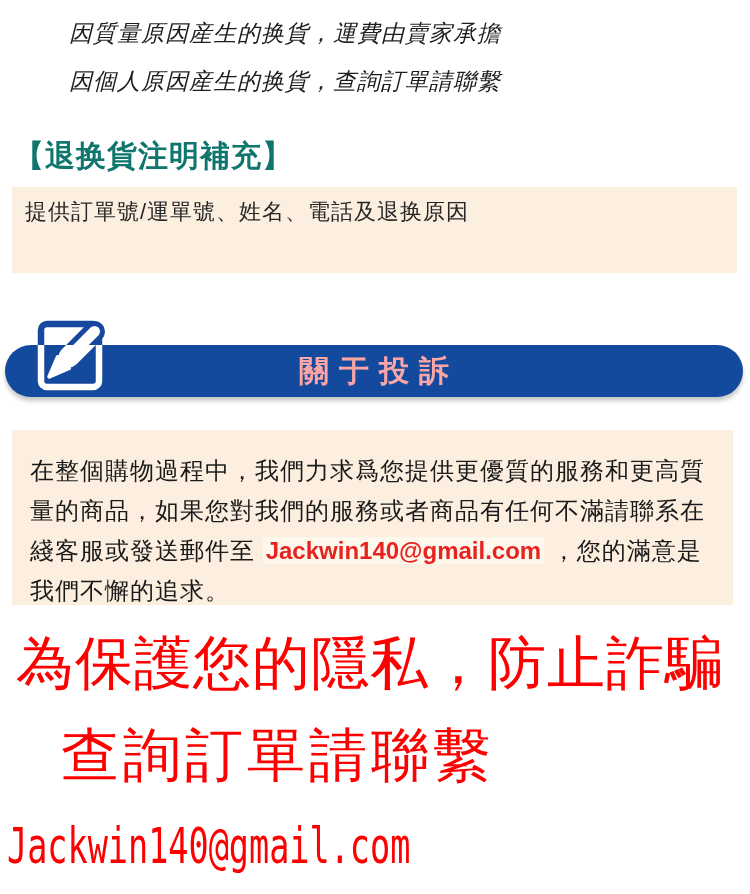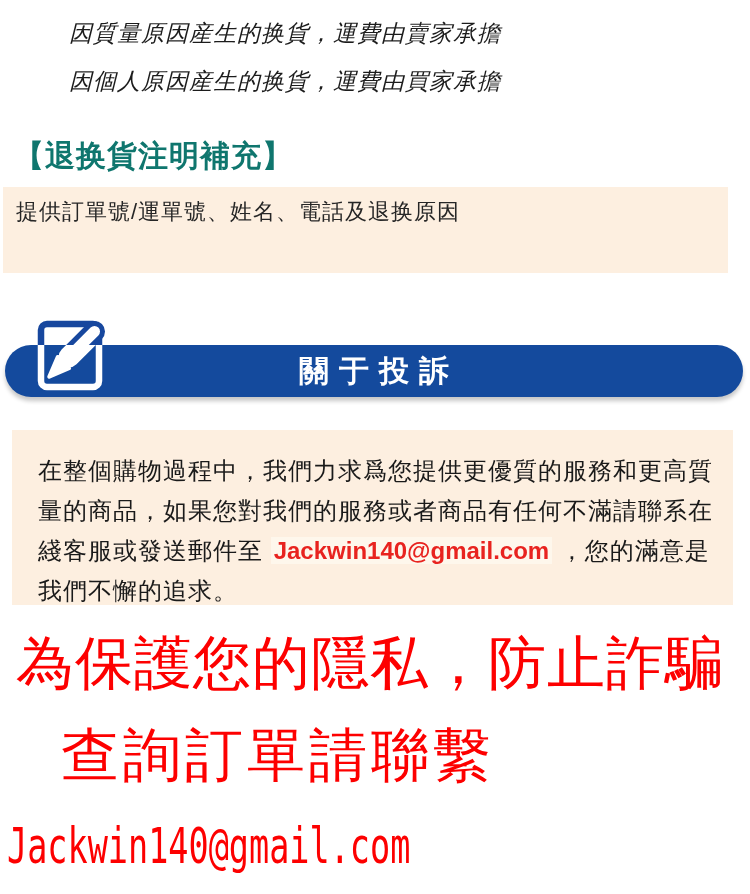--- a/index.html
+++ b/index.html
@@ -24,58 +24,58 @@
   .section-title{
     position:absolute;left:14px;top:136px;
     font-size:30px;font-weight:bold;color:#0f766e;
     white-space:nowrap;letter-spacing:1px;
   }
 
   
   .cream-box{
     position:absolute;background:#fdefe0;
   }
-  .box-return{left:3px;top:187px;width:725px;height:86px;}
+  .box-return{left:12px;top:187px;width:725px;height:86px;}
   .box-return .note-line{
     position:relative;margin:0;padding-left:13px;
     font-size:22px;line-height:36px;color:#262626;
     white-space:nowrap;letter-spacing:1px;
   }
   .box-return .note-line.first{padding-top:7px;}
 
   
   .banner{
     position:absolute;left:5px;top:345px;width:738px;height:52px;
     background:#144a9d;border-radius:26px;
     box-shadow:0 4px 4px rgba(0,0,0,0.22);
   }
   .banner-title{
     position:absolute;left:0;top:0;width:100%;height:52px;
     text-align:center;line-height:52px;
-    font-size:30px;font-weight:bold;color:#ffffff;
+    font-size:30px;font-weight:bold;color:#fca5a5;
     letter-spacing:10px;text-indent:10px;
     white-space:nowrap;
   }
 
   
   .icon-wrap{
     position:absolute;left:36px;top:313px;width:78px;height:78px;
   }
   .icon-layer{position:absolute;left:0;top:0;width:78px;height:78px;}
   .icon-layer.top{clip-path:inset(0 0 46px 0);}    
   .icon-layer.bottom{clip-path:inset(32px 0 0 0);} 
   .icon-layer.top .stroke{stroke:#17479e;}
   .icon-layer.bottom .stroke{stroke:#ffffff;}
   .icon-layer.top .tipfill{fill:#17479e;}
   .icon-layer.bottom .tipfill{fill:#ffffff;}
 
   
   .box-complaint{left:12px;top:430px;width:721px;height:175px;}
   .complaint-par{
-    margin:0;padding:21px 18px 0 26px;
+    margin:0;padding:21px 18px 0 18px;
     font-size:24px;line-height:40px;color:#1a1a1a;
     letter-spacing:1px;text-align:left;
   }
   .email-inline{
     color:#e8231f;font-weight:bold;
     background:#fef7ec;
     font-family:"Liberation Sans", sans-serif;
     letter-spacing:0;
     padding:0 3px;
   }
@@ -92,21 +92,21 @@
     font-size:50px;line-height:64px;
     transform:scaleX(0.67);transform-origin:left top;
   }
 </style>
 </head>
 <body>
 
 <div id="page">
 
   <div class="exchange-line l1">因質量原因産生的换貨，運費由賣家承擔</div>
-  <div class="exchange-line l2">因個人原因産生的换貨，運費由買家承擔</div>
+  <div class="exchange-line l2">因個人原因産生的换貨，查詢訂單請聯繫</div>
 
   <div class="section-title">【退换貨注明補充】</div>
 
   <div class="cream-box box-return">
     <p class="note-line first">提供訂單號/運單號、姓名、電話及退换原因</p>
   </div>
 
   <div class="banner">
     <div class="banner-title">關于投訴</div>
   </div>

